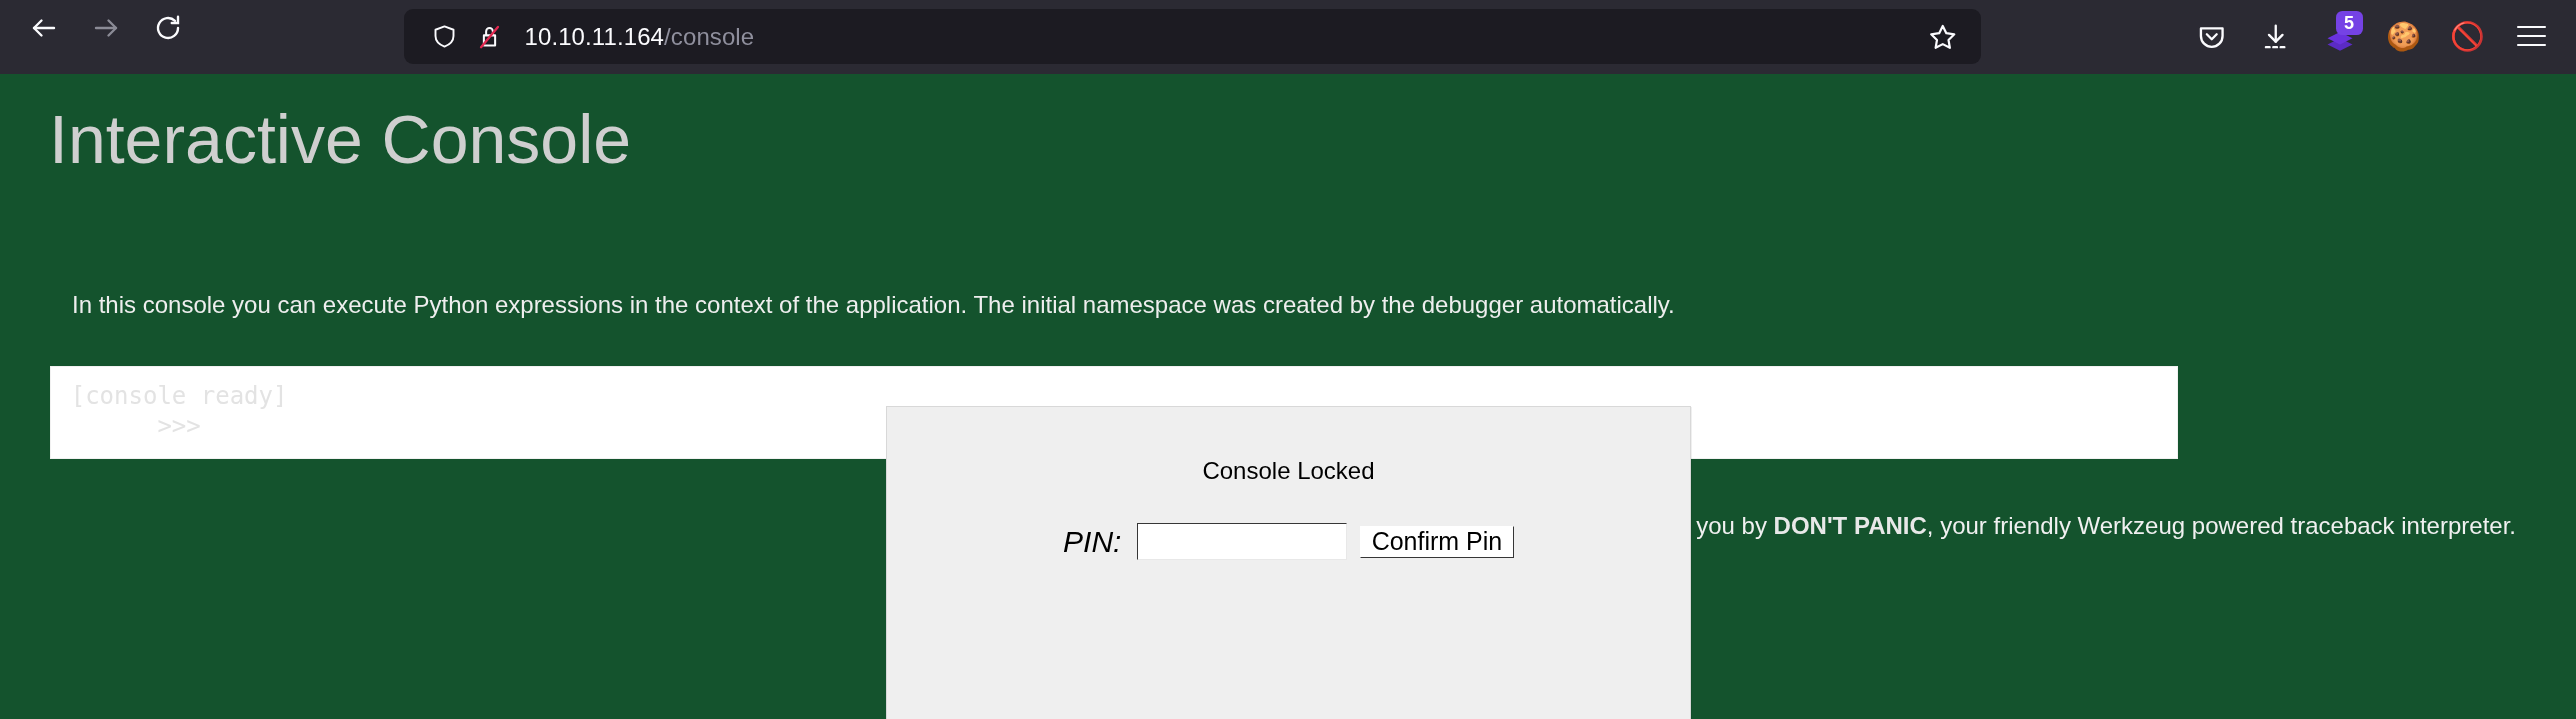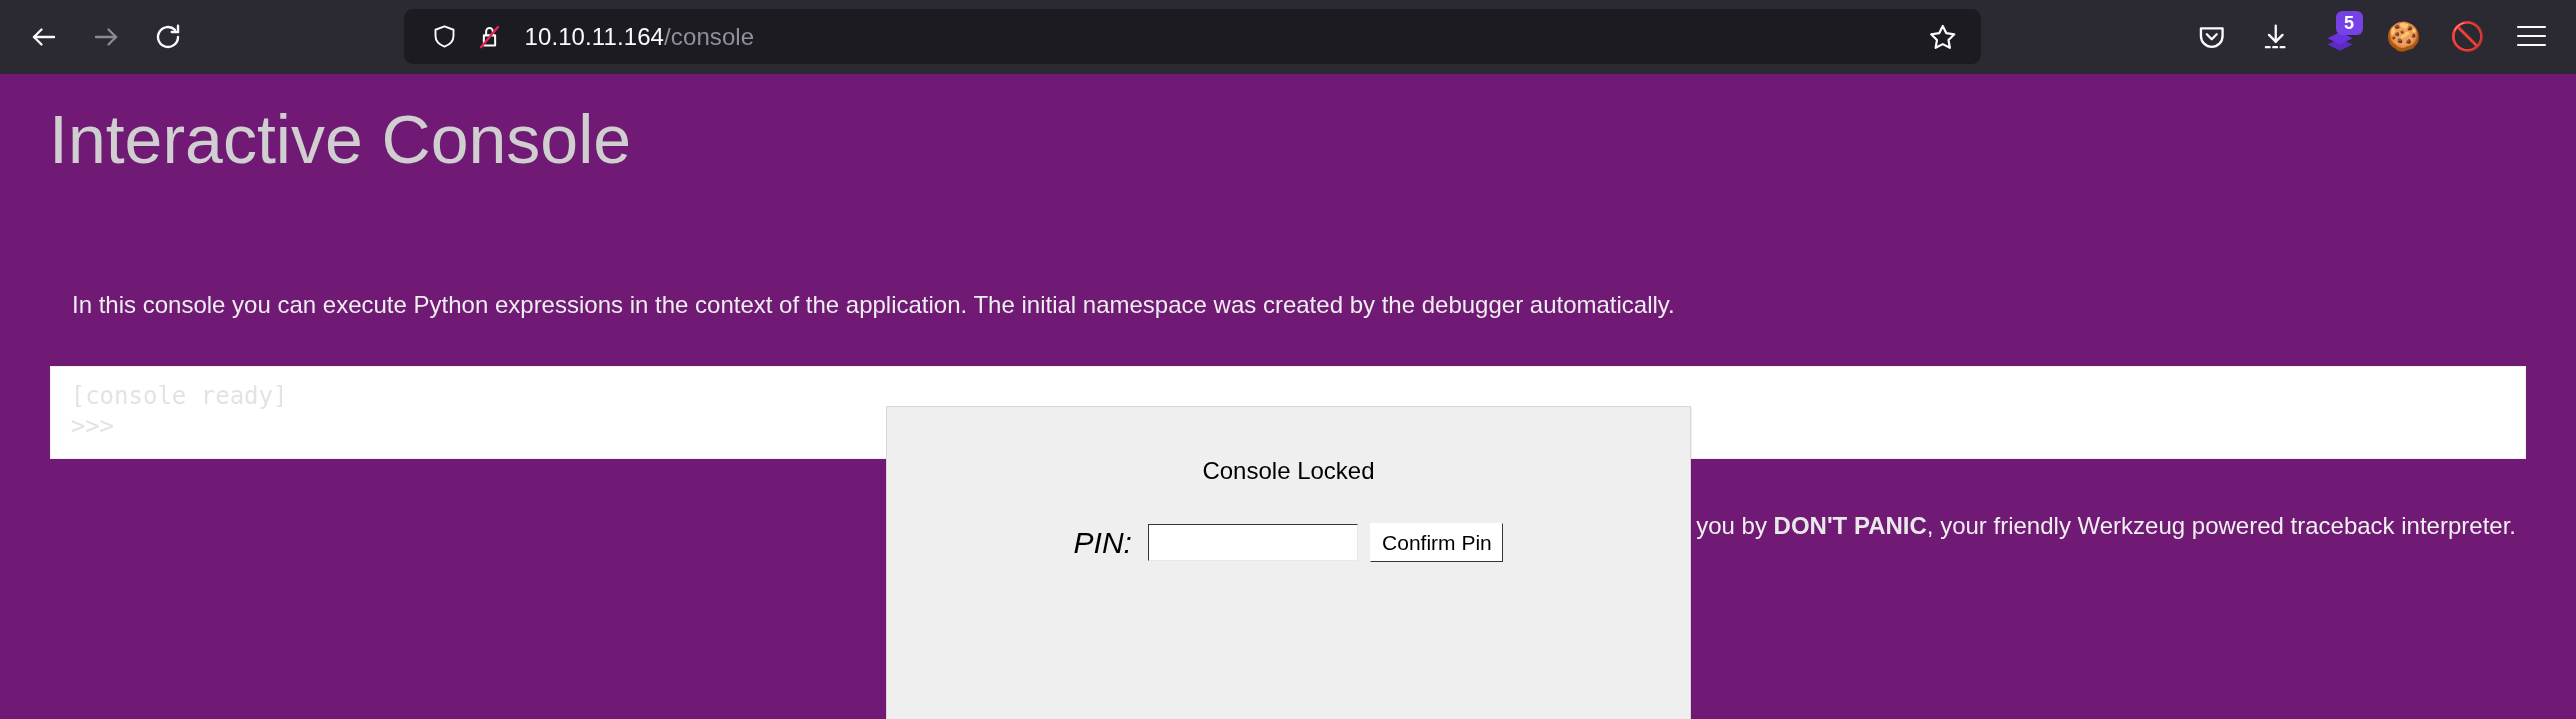--- a/index.html
+++ b/index.html
@@ -13,21 +13,20 @@
   }
 
   
   #browser-toolbar {
     position: absolute;
     top: 0; left: 0;
     width: 2576px;
     height: 74px;
     background: #2b2a33;
     display: flex;
-    align-items: center;
   }
 
   .nav-btn {
     width: 55px;
     height: 55px;
     margin-left: 7.2px;
     display: flex;
     align-items: center;
     justify-content: center;
     border-radius: 7.2px;
@@ -125,21 +124,21 @@
   .hamburger i:nth-child(1) { top: 0; }
   .hamburger i:nth-child(2) { top: 9px; }
   .hamburger i:nth-child(3) { top: 18px; }
 
   
   #page {
     position: absolute;
     top: 74px; left: 0;
     width: 2576px;
     height: 645px;
-    background: #701a75;
+    background: #14532d;
   }
 
   #page-title {
     position: absolute;
     left: 49px;
     top: 26px;
     font-size: 68px;
     font-weight: normal;
     color: #cfcfcf;
     letter-spacing: 0px;
@@ -152,24 +151,25 @@
     top: 217px;
     font-size: 24px;
     color: #eeeeee;
     white-space: nowrap;
   }
 
   #console-box {
     position: absolute;
     left: 50px;
     top: 292px;
-    width: 2476px;
+    width: 2128px;
     height: 93px;
     border: 0.9px solid #f1f1f1;
     background: #ffffff;
+    text-align: center;
   }
 
   #console-text {
     position: absolute;
     left: 19.7px;
     top: 14.3px;
     font-family: "DejaVu Sans Mono", "Liberation Mono", monospace;
     font-size: 24px;
     line-height: 30px;
     color: #e3e3e3;
@@ -244,22 +244,22 @@
     border-left-color: #8a8a8a;
     border-right-color: #e8e8e8;
     border-bottom-color: #e8e8e8;
     padding: 0 3.6px;
     color: #000;
     outline: none;
   }
 
   #confirm-pin-button {
     margin-left: 12.5px;
-    height: 39px;
-    font-size: 21px;
+    height: 32px;
+    font-size: 25px;
     font-family: "Liberation Sans", sans-serif;
     background: #ffffff;
     color: #000000;
     border: 1.8px outset #ffffff;
     border-top-color: #ffffff;
     border-left-color: #ffffff;
     border-right-color: #8a8a8a;
     border-bottom-color: #8a8a8a;
     padding: 0 10.7px;
     line-height: 1;

